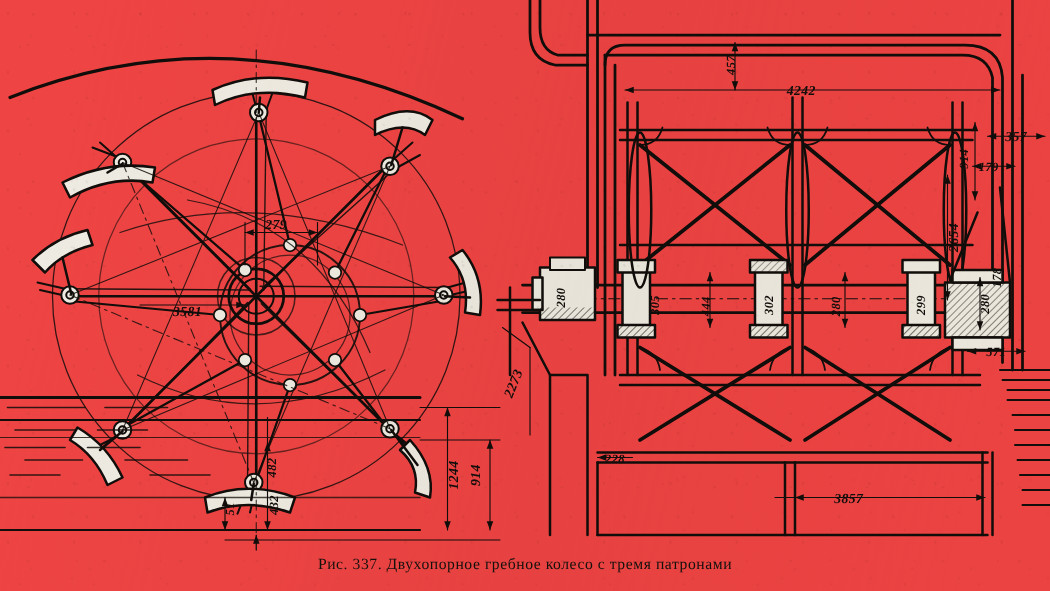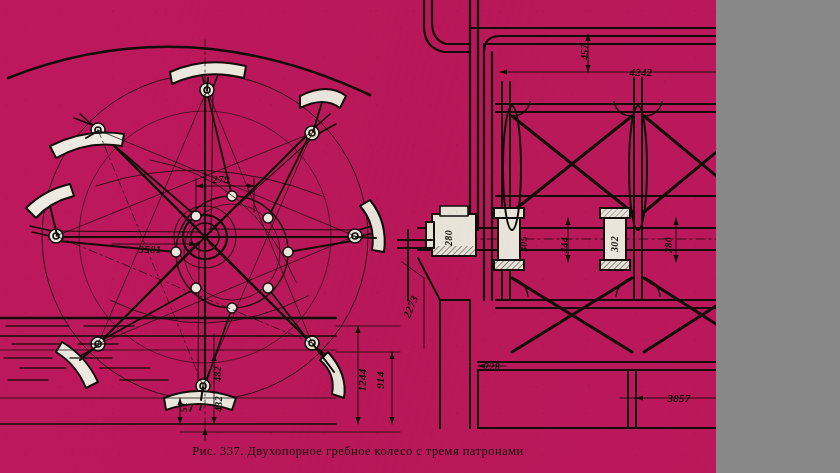--- a/index.html
+++ b/index.html
@@ -1,19 +1,19 @@
 <!DOCTYPE html>
 <html><head>
 <meta charset="utf-8">
 <style>
   html,body{margin:0;padding:0;background:#888;}
   #page{
     position:relative;
-    width:716px;height:473px;
-    background:#be185d;
+    width:840px;height:473px;
+    background:#ef4444;
     overflow:hidden;
     font-family:"Liberation Serif",serif;
   }
   
   #grain{
     position:absolute;inset:0;
     background-image:
       radial-gradient(circle at 12% 23%, rgba(120,112,96,.10) 0 1px, transparent 1px),
       radial-gradient(circle at 37% 61%, rgba(120,112,96,.09) 0 1px, transparent 1px),
       radial-gradient(circle at 62% 17%, rgba(120,112,96,.10) 0 1px, transparent 1px),

